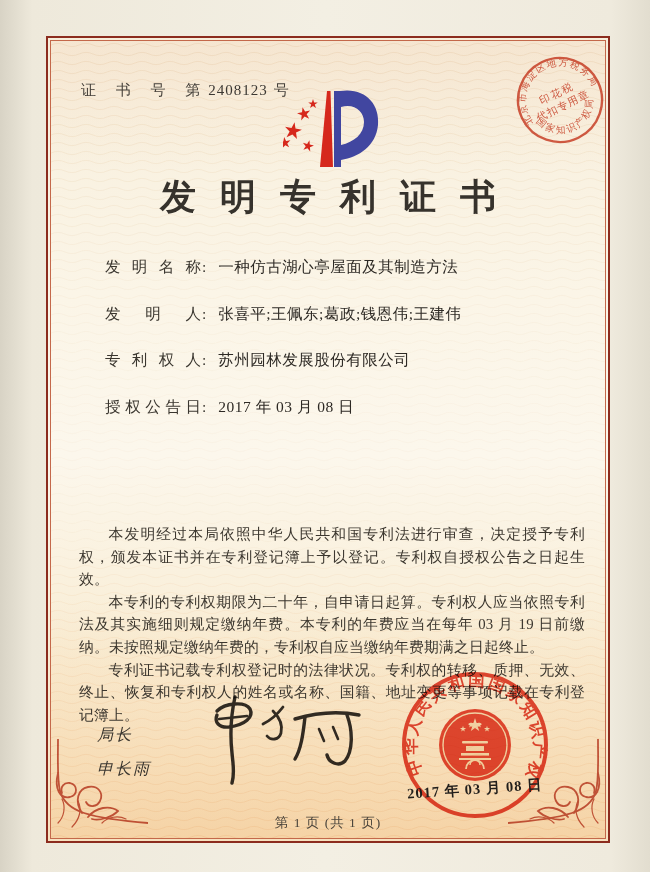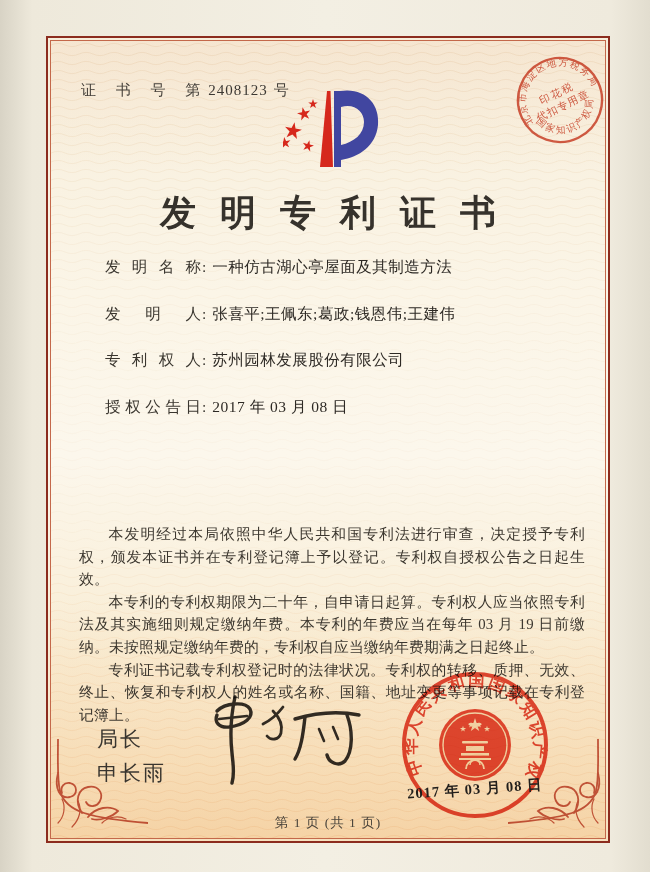--- a/index.html
+++ b/index.html
@@ -31,39 +31,39 @@
   .cert-no{position:absolute;left:30px;top:40px;font-size:15px;color:#45403a;}
   .cert-no .sp{letter-spacing:8px;}
   .cert-no .num{letter-spacing:1px;color:#3c3833;}
   .cert-no .suf{margin-left:6px;}
 
   .logo{position:absolute;left:232px;top:46px;}
 
   .tax-stamp{position:absolute;left:459px;top:9px;mix-blend-mode:multiply;opacity:.88;}
 
   .title{
-    position:absolute;left:0;right:0;top:132px;margin:16px;
+    position:absolute;left:0;right:0;top:132px;margin:0;
     text-align:center;font-size:36px;font-weight:700;color:#36322c;
     letter-spacing:24px;text-indent:24px;
   }
 
   .fields{position:absolute;left:30px;top:216px;right:24px;}
   .field{height:46.5px;font-size:15.5px;color:#3a362f;white-space:nowrap;}
   .field .lbl{display:inline-block;width:96px;text-align:justify;text-align-last:justify;vertical-align:top;margin-left:24px;}
   .field .colon{margin-left:1px;}
-  .field .val{margin-left:6px;color:#2d2924;letter-spacing:.5px;}
+  .field .val{margin-left:12px;color:#2d2924;letter-spacing:.5px;}
 
   .body-text{
     position:absolute;left:28px;top:482px;width:506px;
     font-size:14.8px;line-height:22.6px;color:#3c372f;
     text-align:justify;letter-spacing:.2px;
   }
   .body-text p{margin:0;text-indent:2em;}
 
-  .signer{position:absolute;left:46px;font-size:21px;color:#39352f;letter-spacing:2px;}
+  .signer{position:absolute;left:46px;font-size:16px;color:#39352f;letter-spacing:2px;font-style:italic;}
   .signer.t1{top:684px;}
   .signer.t2{top:718px;}
   .signature{position:absolute;left:140px;top:648px;mix-blend-mode:multiply;}
 
   .seal{position:absolute;left:346px;top:626px;mix-blend-mode:multiply;opacity:.92;}
   .seal-date{
     position:absolute;left:356px;top:738px;width:160px;
     font-size:14.5px;font-weight:600;color:#221f1c;letter-spacing:1px;
     transform:rotate(-4deg);white-space:nowrap;
   }

